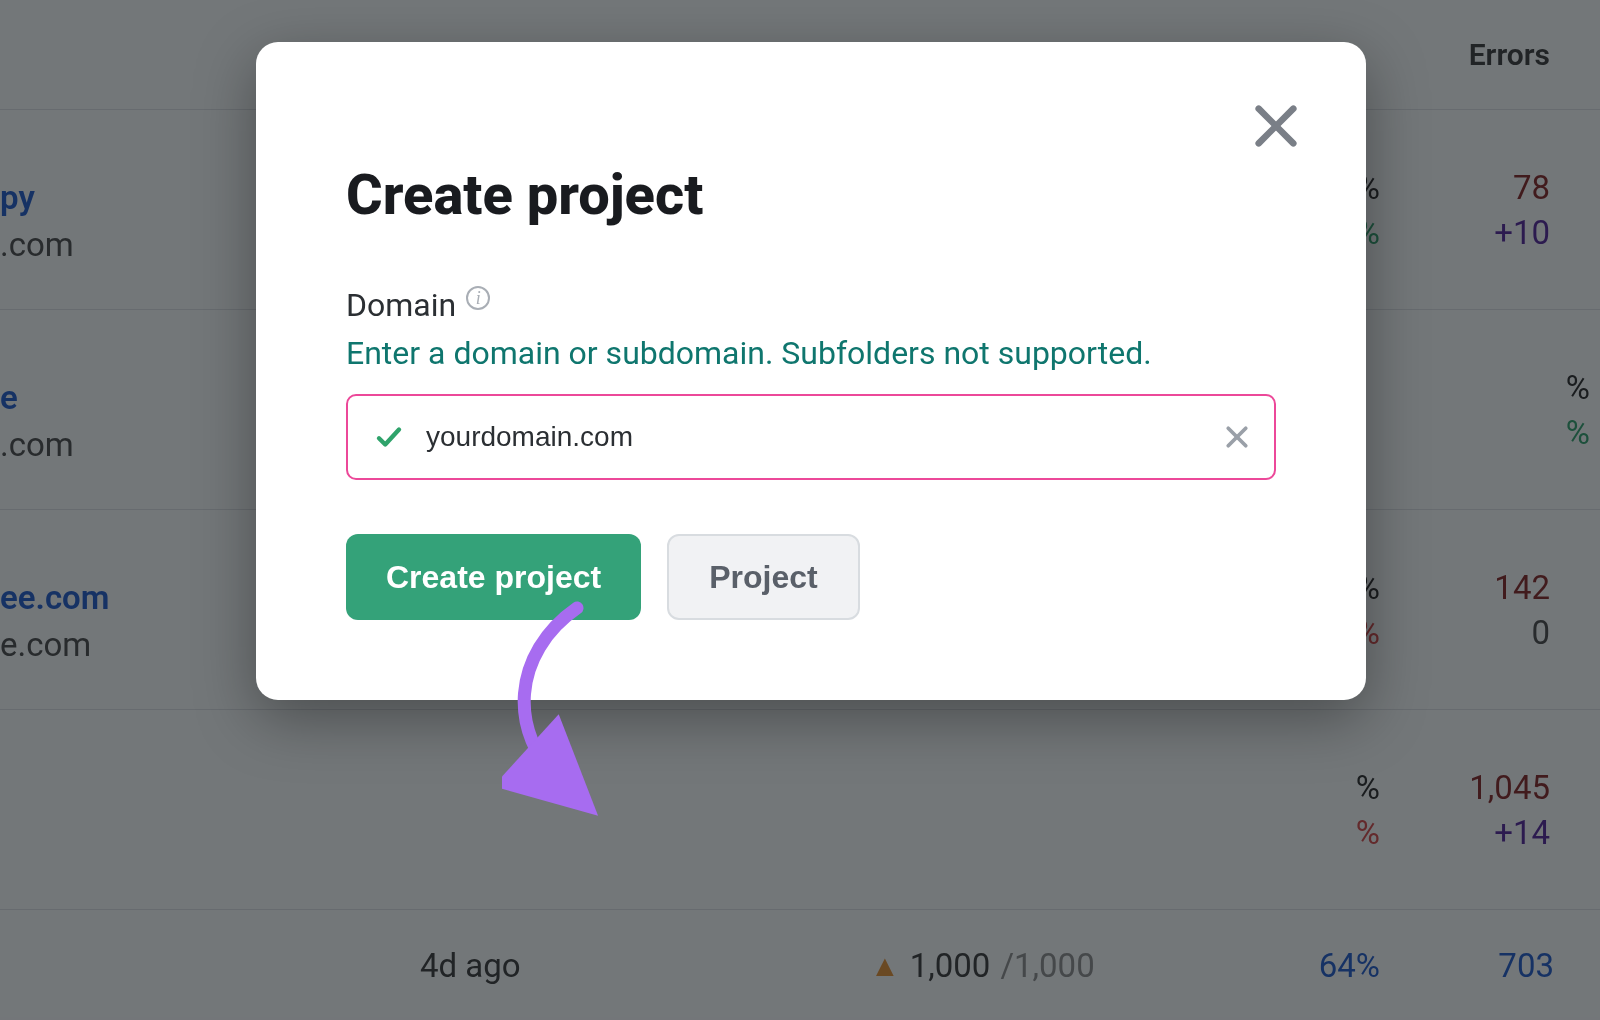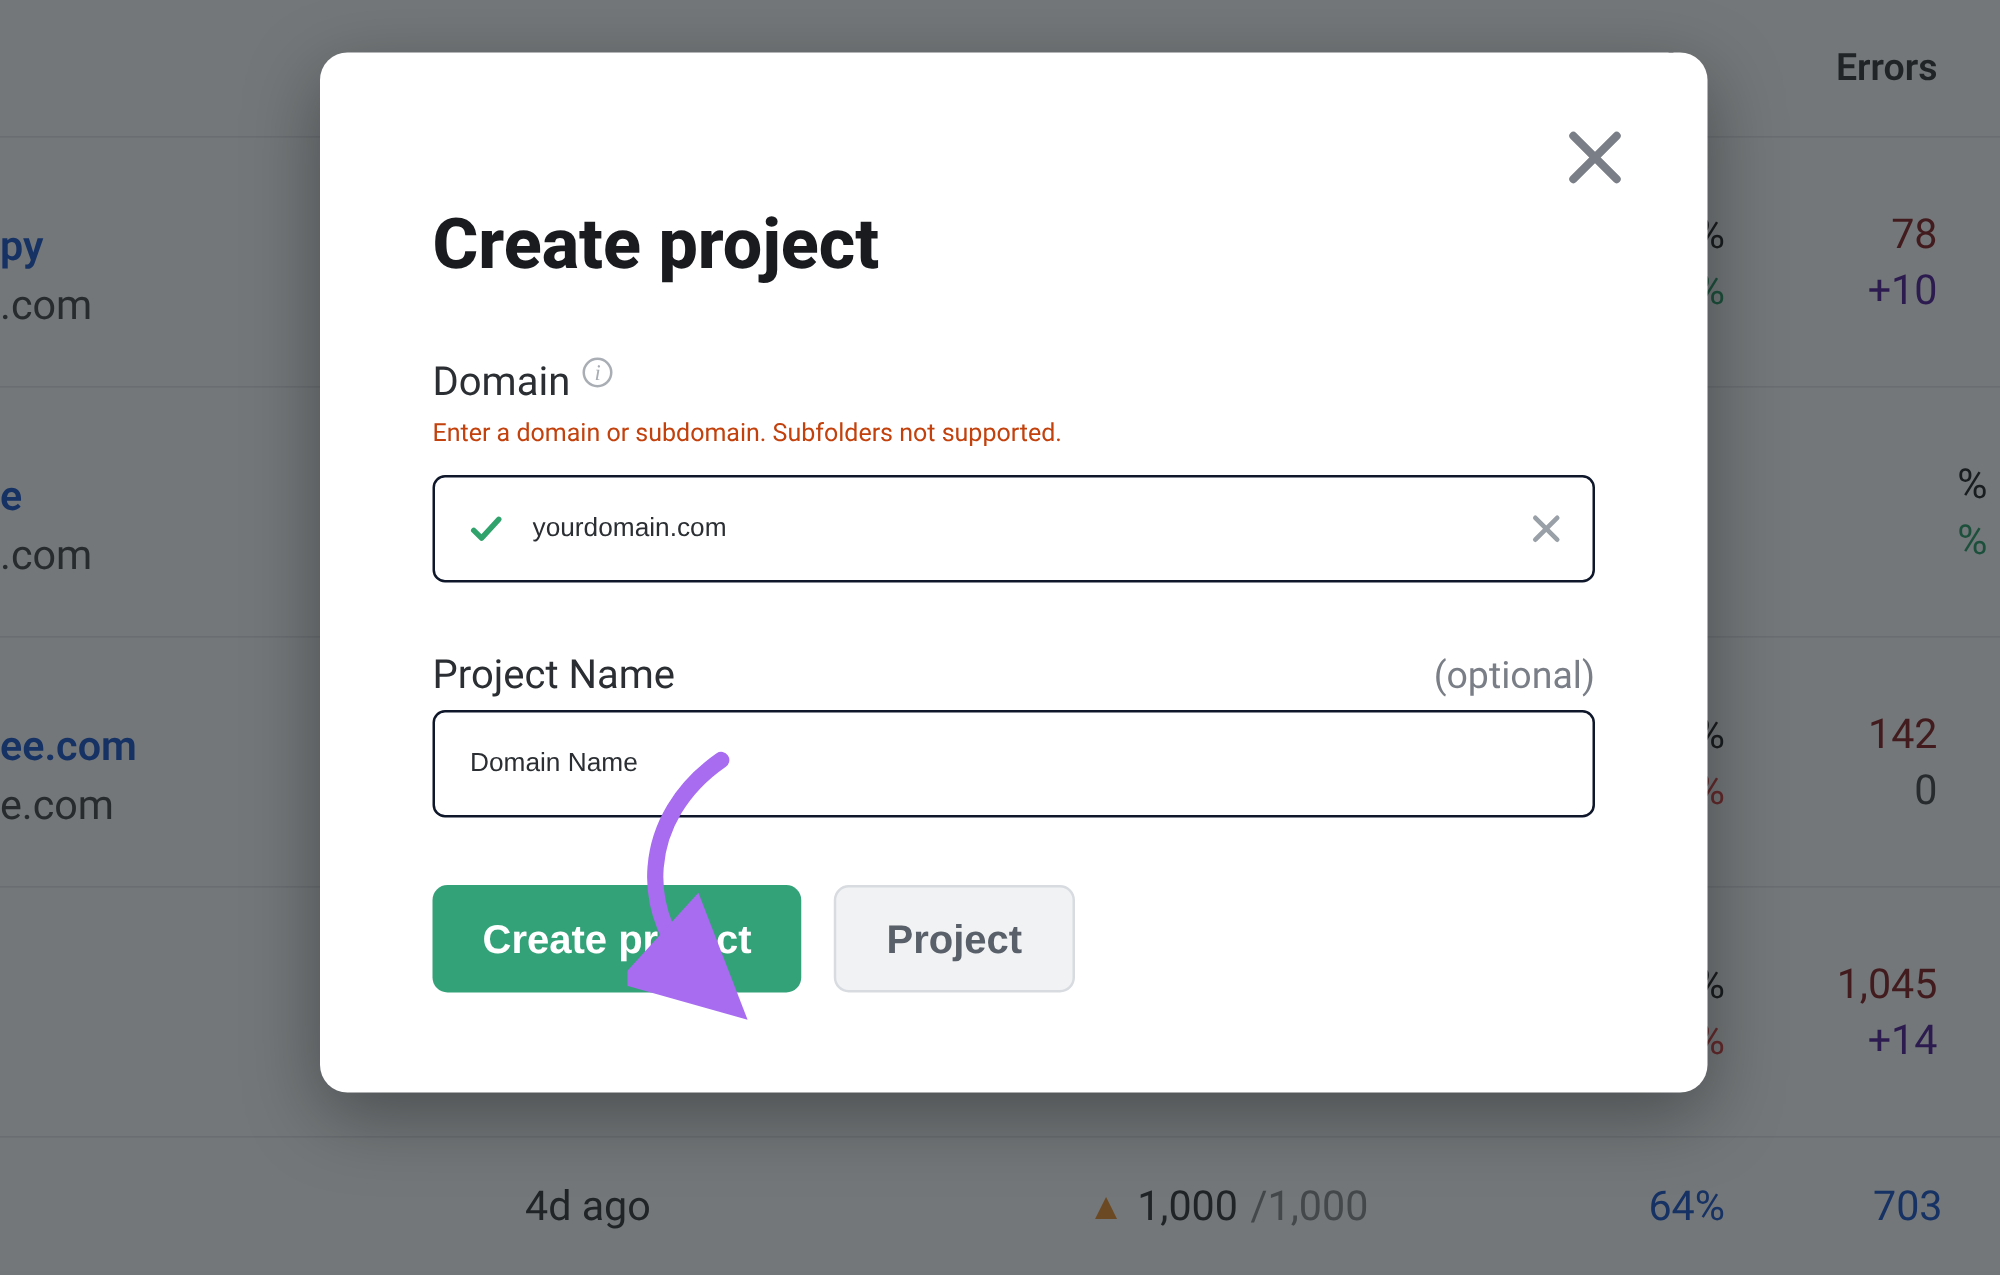--- a/index.html
+++ b/index.html
@@ -143,34 +143,34 @@
       align-items: center;
       justify-content: center;
       font-size: 18px;
       color: #a9aeb5;
       font-style: italic;
       font-family: Georgia, serif;
       line-height: 1;
     }
     .label-row .optional { color: #7a7f87; font-size: 30px; }
     .hint {
-      font-size: 20px;
-      color: #c2410c;
+      font-size: 32px;
+      color: #0f766e;
       margin-bottom: 22px;
     }
     .field {
       position: relative;
       width: 100%;
     }
     .field input {
       width: 100%;
       height: 86px;
-      border: 2px solid #0f172a;
+      border: 2px solid #ec4899;
       border-radius: 10px;
-      font-size: 21px;
+      font-size: 28px;
       color: #2b2f33;
       padding: 0 68px 0 28px;
       outline: none;
       background: #fff;
     }
     .field.with-check input { padding-left: 78px; }
     .field .check {
       position: absolute;
       left: 28px;
       top: 50%;
@@ -325,31 +325,20 @@
     <svg class="check" viewBox="0 0 24 24">
       <polyline points="4,13 9,18 20,6" fill="none" stroke="currentColor" stroke-width="3.5" stroke-linecap="round" stroke-linejoin="round"></polyline>
     </svg>
     <input type="text" value="yourdomain.com" style="">
     <svg class="clear" viewBox="0 0 24 24">
       <line x1="5" y1="5" x2="19" y2="19" stroke="currentColor" stroke-width="3" stroke-linecap="round"></line>
       <line x1="19" y1="5" x2="5" y2="19" stroke="currentColor" stroke-width="3" stroke-linecap="round"></line>
     </svg>
   </div>
 
-  <div class="group2">
-    <div class="label-row">
-      <span class="lab">
-        <span>Project Name</span>
-      </span>
-      <span class="optional">(optional)</span>
-    </div>
-    <div class="field">
-      <input type="text" value="Domain Name" style="">
-    </div>
-  </div>
 
   <div class="actions">
     <button class="btn btn-primary">Create project</button>
     <button class="btn btn-secondary">Project</button>
   </div>
 
   <svg class="arrow" viewBox="0 0 120 220">
     <defs>
       <marker id="ah" viewBox="0 0 12 12" refX="6" refY="6" markerWidth="9" markerHeight="9" orient="auto">
         <path d="M1 1 L11 6 L1 11 Z" fill="#a76cf0"></path>

